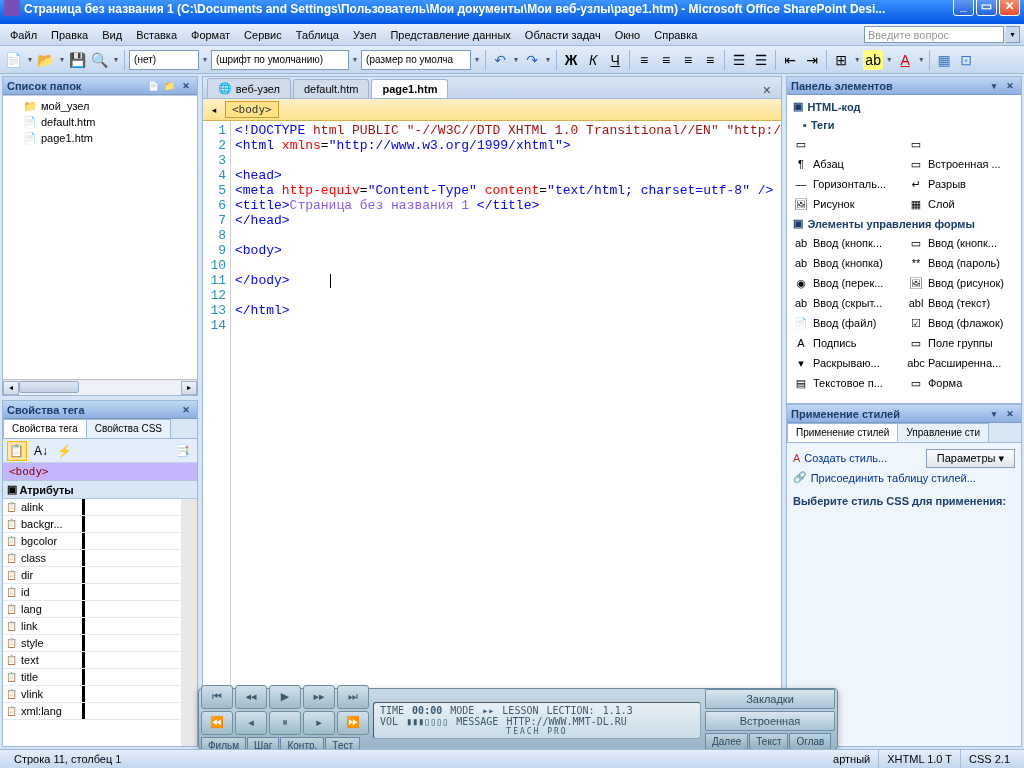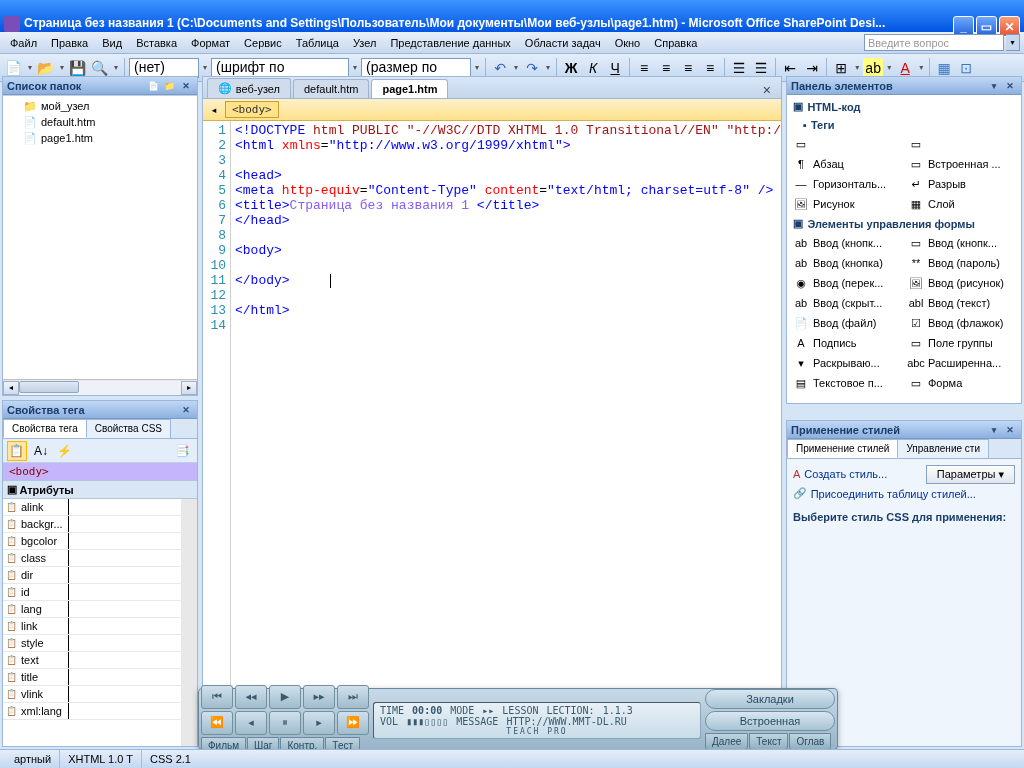--- a/index.html
+++ b/index.html
@@ -1,36 +1,36 @@
 <!DOCTYPE html>
 <html><head>
 <meta charset="utf-8">
 <style>
 * { margin: 0; padding: 0; box-sizing: border-box; }
 body { font-family: Tahoma, Arial, sans-serif; font-size: 11px; background: #d6e5f5; overflow: hidden; width: 1024px; height: 768px; position: relative; }
 
-.titlebar { height: 24px; background: linear-gradient(to bottom, #3d95ff 0%, #0054e3 100%); color: #fff; display: flex; align-items: flex-start; padding: 16px 4px; font-size: 12px; font-weight: bold; }
+.titlebar { height: 24px; background: linear-gradient(to bottom, #3d95ff 0%, #0054e3 100%); color: #fff; display: flex; align-items: flex-end; padding: 8px 4px; font-size: 12px; font-weight: bold; }
 .titlebar-icon { width: 16px; height: 16px; background: #7b4db8; margin-right: 4px; border-radius: 2px; }
 .titlebar-text { flex: 1; white-space: nowrap; overflow: hidden; text-overflow: ellipsis; }
 .titlebar-buttons { display: flex; gap: 2px; }
 .tb-btn { width: 21px; height: 21px; border: 1px solid #fff; border-radius: 3px; display: flex; align-items: center; justify-content: center; font-weight: bold; font-size: 12px; cursor: pointer; }
 .tb-min { background: linear-gradient(#6fa8ff,#2464d8); color: #fff; }
 .tb-max { background: linear-gradient(#6fa8ff,#2464d8); color: #fff; }
 .tb-close { background: linear-gradient(#f8a078,#e85030); color: #fff; }
 
 .menubar { height: 22px; background: linear-gradient(to bottom,#e8f0fb,#c7d8ee); display: flex; align-items: center; padding: 0 4px; border-bottom: 1px solid #9db7d8; gap: 2px; }
 .menu-item { padding: 2px 6px; cursor: pointer; }
 .help-box { margin-left: auto; width: 140px; height: 17px; background: #fff; border: 1px solid #7a9ac0; font-size: 11px; padding: 1px 3px; color: #999; display: flex; align-items: center; }
 .help-dd { width: 14px; height: 17px; background: #c8d8ee; border: 1px solid #7a9ac0; border-left: none; display:flex;align-items:center;justify-content:center; font-size:8px; }
 
 .toolbar { height: 28px; background: linear-gradient(to bottom,#e4eefb,#c4d8f0); display: flex; align-items: center; padding: 0 4px; border-bottom: 1px solid #9db7d8; gap: 2px; }
 .tb-ico { width: 20px; height: 20px; display: flex; align-items: center; justify-content: center; font-size: 14px; cursor: pointer; border-radius: 2px; }
 .tb-sep { width: 1px; height: 20px; background: #9db7d8; margin: 0 2px; }
 .tb-dd { font-size: 8px; color: #555; padding: 0 2px; cursor: pointer; }
-.tb-combo { height: 20px; background: #fff; border: 1px solid #7a9ac0; font-size: 14px; padding: 0 4px; display: flex; }
+.tb-combo { height: 20px; background: #fff; border: 1px solid #7a9ac0; font-size: 10px; padding: 0 4px; display: flex; align-items: center; }
 
 .main-area { position: absolute; top: 74px; left: 0; right: 0; bottom: 19px; display: flex; }
 
 .left-col { width: 200px; display: flex; flex-direction: column; gap: 4px; padding: 2px; }
 .panel { background: #c4b5fd; border: 1px solid #9db7d8; display: flex; flex-direction: column; }
 .panel-hdr { height: 18px; background: linear-gradient(to bottom, #c0d8f5, #8db0e0); border-bottom: 1px solid #7a9ac0; display: flex; align-items: center; padding: 0 4px; font-weight: bold; color: #1a3d6a; }
 .panel-hdr-btns { margin-left: auto; display: flex; gap: 2px; }
 .phb { width: 14px; height: 14px; display: flex; align-items: center; justify-content: center; font-size: 9px; cursor: pointer; color: #2a4d7a; }
 .folder-path { background: #fff; border: 1px solid #7a9ac0; padding: 2px 4px; white-space: nowrap; overflow: hidden; display: flex; align-items: center; }
 .folder-tree { flex: 1; background: #fff; border-top: 1px solid #c0d0e0; padding: 2px; overflow: hidden; }
@@ -45,21 +45,21 @@
 .tp-tabs { display: flex; background: #d8e6f6; border-bottom: 1px solid #9db7d8; }
 .tp-tab { padding: 3px 8px; background: #e8f0fb; border: 1px solid #9db7d8; border-bottom: none; margin-right: -1px; cursor: pointer; font-size: 10px; }
 .tp-tab.active { background: #fff; border-bottom: 1px solid #fff; position: relative; z-index: 1; }
 .tp-toolbar { height: 24px; background: #e4eefb; display: flex; align-items: center; padding: 2px 4px; gap: 4px; border-bottom: 1px solid #c0d0e0; }
 .tp-ico { width: 20px; height: 20px; border: 1px solid transparent; display: flex; align-items: center; justify-content: center; cursor: pointer; font-size: 12px; }
 .tp-ico.active { background: #ffe7a2; border-color: #ffb700; }
 .tp-tag { padding: 2px 6px; color: #8b0000; font-family: monospace; }
 .tp-section { background: #d8e6f6; padding: 2px 4px; border-top: 1px solid #b0c4de; border-bottom: 1px solid #b0c4de; font-weight: bold; display:flex; align-items:center; gap:2px; }
 .tp-grid { flex: 1; overflow-y: auto; background: #fff; }
 .tp-row { display: flex; border-bottom: 1px solid #e8e8e8; }
-.tp-attr { width: 66px; padding: 2px 4px 2px 18px; border-right: 1px solid #000000; display: flex; align-items: center; gap: 3px; position: relative; }
+.tp-attr { width: 82px; padding: 2px 4px 2px 18px; border-right: 3px solid #000000; display: flex; align-items: center; gap: 3px; position: relative; }
 .tp-attr::before { content: "📋"; position: absolute; left: 3px; font-size: 9px; color: #c89030; }
 .tp-val { flex: 1; padding: 2px 4px; }
 .vscroll-r { width: 16px; background: #e8e8e8; }
 
 .center-col { flex: 1; display: flex; flex-direction: column; padding: 2px; min-width: 0; }
 .editor-panel { flex: 1; background: #fff; border: 1px solid #9db7d8; display: flex; flex-direction: column; min-height: 0; }
 .file-tabs { height: 22px; background: linear-gradient(#d8e6f6,#c4d6ec); display: flex; align-items: flex-end; padding: 0 4px; border-bottom: 1px solid #9db7d8; }
 .file-tab { padding: 3px 10px; background: #d0dcec; border: 1px solid #a0b4d0; border-bottom: none; margin-right: 2px; cursor: pointer; display: flex; align-items: center; gap: 4px; font-size: 11px; border-radius: 3px 3px 0 0; }
 .file-tab.active { background: #fff; font-weight: bold; }
 .file-tab-close { margin-left: auto; padding: 0 6px; cursor: pointer; font-size: 14px; color: #444; }
@@ -68,21 +68,21 @@
 .bc-tag { background: #ffe28a; border: 1px solid #c8a030; padding: 1px 6px; font-family: monospace; font-size: 11px; color: #333; }
 .code-area { flex: 1; display: flex; background: #fff; font-family: "Courier New", monospace; font-size: 13px; overflow: hidden; }
 .gutter { width: 28px; background: #fff; border-right: 1px solid #d0d0d0; text-align: right; color: #2b91af; padding: 2px 4px 2px 0; line-height: 15px; }
 .code-text { flex: 1; padding: 2px 4px; line-height: 15px; white-space: pre; overflow: hidden; }
 .kw-blue { color: #0000ff; }
 .kw-brown { color: #a31515; }
 .kw-red { color: #ff0000; }
 .txt-black { color: #8b5cf6; }
 .cursor-caret { display: inline-block; width: 1px; height: 14px; background: #000; vertical-align: middle; margin-left: 40px; }
 
-.right-col { width: 240px; display: flex; flex-direction: column; gap: 16px; padding: 2px; }
+.right-col { width: 240px; display: flex; flex-direction: column; gap: 0; padding: 2px; }
 .toolbox-body { flex: 1; background: #fff; overflow-y: auto; padding: 2px; }
 .tbx-section { padding: 3px 4px; font-weight: bold; color: #1a3d6a; display: flex; align-items: center; gap: 4px; }
 .tbx-grid { display: grid; grid-template-columns: 1fr 1fr; }
 .tbx-item { padding: 3px 4px; display: flex; align-items: center; gap: 4px; cursor: pointer; white-space: nowrap; overflow: hidden; }
 .tbx-ico { width: 16px; height: 14px; display: inline-flex; align-items: center; justify-content: center; font-size: 11px; flex-shrink: 0; }
 
 .styles-panel { display: flex; flex-direction: column; }
 .styles-body { padding: 6px; background: #eff5fd; flex: 1; }
 .styles-link { color: #003399; padding: 3px 0; display: flex; align-items: center; gap: 4px; cursor: pointer; }
 .styles-label { font-weight: bold; color: #1a3d6a; margin-top: 8px; }
@@ -93,21 +93,21 @@
 .sb-cell { padding: 0 8px; border-right: 1px solid #a8bcd6; height: 100%; display: flex; align-items: center; }
 
 .media-player { position: absolute; bottom: 18px; left: 198px; width: 640px; height: 62px; background: linear-gradient(#c8dae8,#98b4c8); border: 1px solid #6888a0; border-radius: 4px; display: flex; align-items: center; padding: 2px; gap: 4px; box-shadow: 0 2px 6px rgba(0,0,0,.3); }
 .mp-controls { display: grid; grid-template-columns: repeat(5, 32px); grid-template-rows: 24px 24px; gap: 2px; }
 .mp-btn { background: linear-gradient(#d0e0ec,#a0bccc); border: 1px solid #70909c; border-radius: 3px; display: flex; align-items: center; justify-content: center; cursor: pointer; color: #3a5a70; font-size: 11px; }
 .mp-tabs { display: flex; gap: 1px; margin-top: 2px; }
 .mp-tab { background: linear-gradient(#c0d4e0,#90b0c0); border: 1px solid #6888a0; padding: 2px 6px; font-size: 10px; cursor: pointer; border-radius: 0 0 3px 3px; color: #2a4a60; }
 .mp-display { flex: 1; background: linear-gradient(#e8f0f6,#c8dce8); border: 1px inset #88a8b8; border-radius: 3px; height: 44px; margin-top: 2px; padding: 2px 6px; font-family: monospace; font-size: 10px; color: #3a5a70; display: flex; flex-direction: column; justify-content: center; }
 .mp-disp-row { display: flex; gap: 8px; align-items: center; }
 .mp-right { width: 130px; display: flex; flex-direction: column; gap: 2px; }
-.mp-rbtn { background: linear-gradient(#d8e6f0,#a8c4d4); border: 1px solid #7090a0; border-radius: 10px; padding: 3px 0; text-align: center; cursor: pointer; font-size: 11px; color: #2a4a60; }
+.mp-rbtn { background: linear-gradient(#d8e6f0,#a8c4d4); border: 1px solid #7090a0; border-radius: 1px; padding: 3px 0; text-align: center; cursor: pointer; font-size: 11px; color: #2a4a60; }
 .mp-bottom-tabs { display: flex; gap: 1px; }
 </style>
 </head>
 <body>
 
 <div class="titlebar">
   <div class="titlebar-icon"></div>
   <div class="titlebar-text">Страница без названия 1  (C:\Documents and Settings\Пользователь\Мои документы\Мои веб-узлы\page1.htm) - Microsoft Office SharePoint Desi...</div>
   <div class="titlebar-buttons">
     <div class="tb-btn tb-min">_</div>
@@ -542,16 +542,17 @@
     <div class="mp-rbtn">Встроенная</div>
     <div class="mp-bottom-tabs">
       <div class="mp-tab">Далее</div>
       <div class="mp-tab">Текст</div>
       <div class="mp-tab">Оглав</div>
     </div>
   </div>
 </div>
 
 <div class="statusbar">
+  <div class="sb-cell" style="flex:1;border:none">Строка 11, столбец 1</div>
   <div class="sb-cell">артный</div>
   <div class="sb-cell">XHTML 1.0 T</div>
   <div class="sb-cell" style="border:none">CSS 2.1</div>
 </div>
 
 </body></html>

